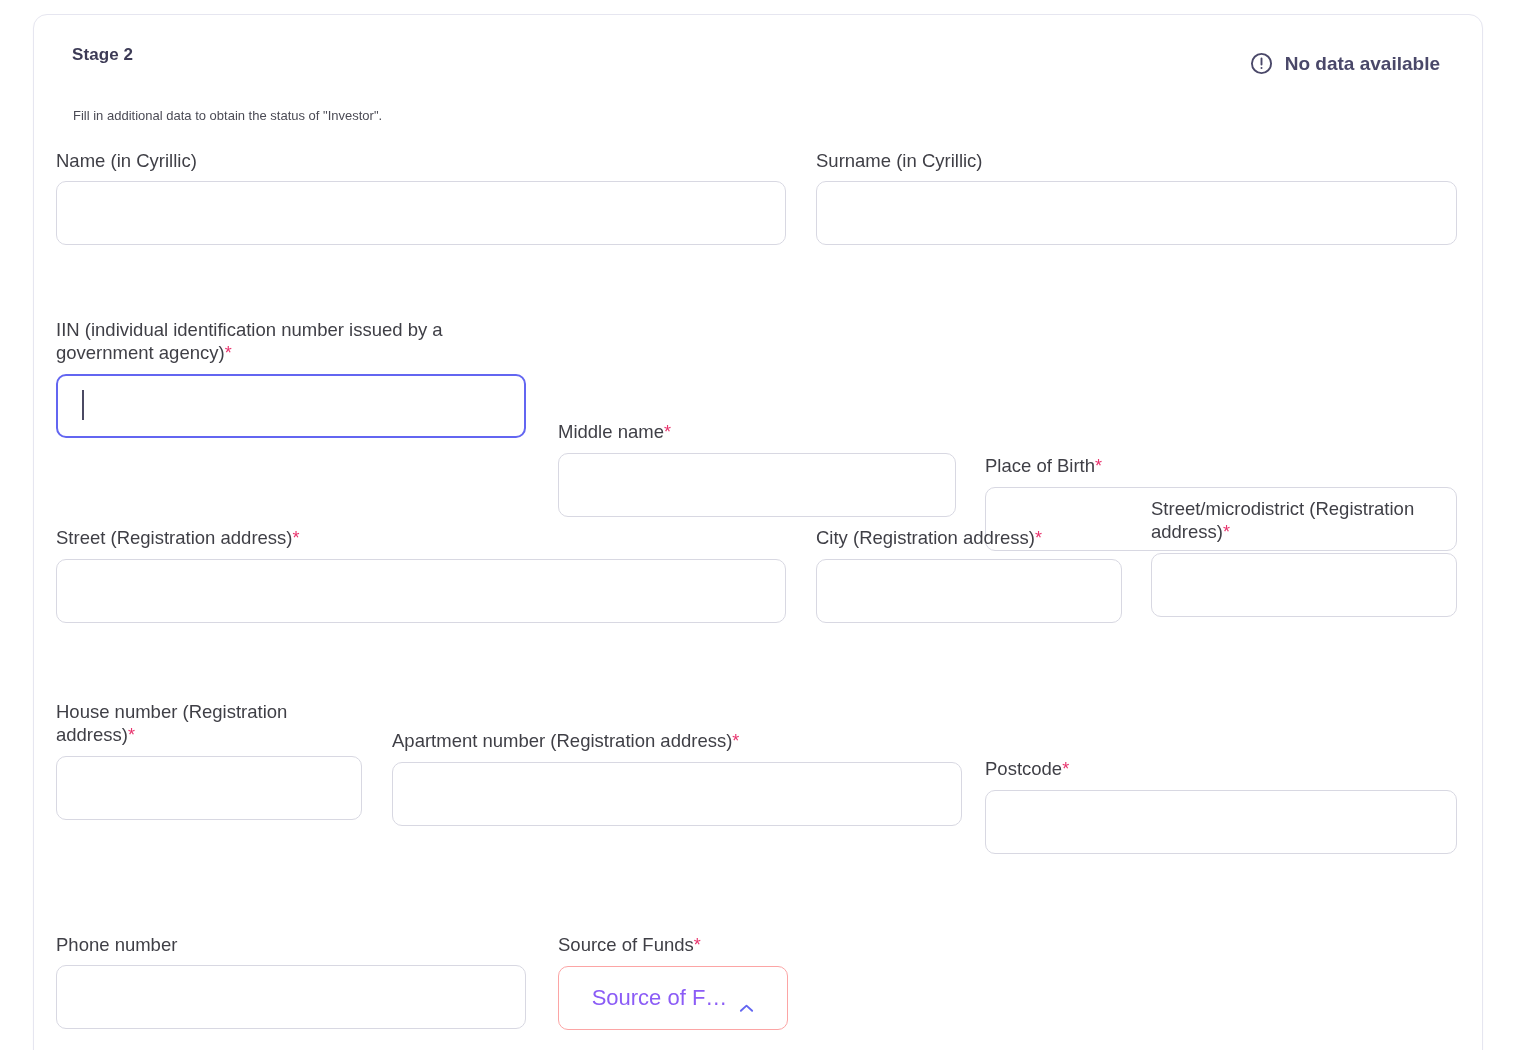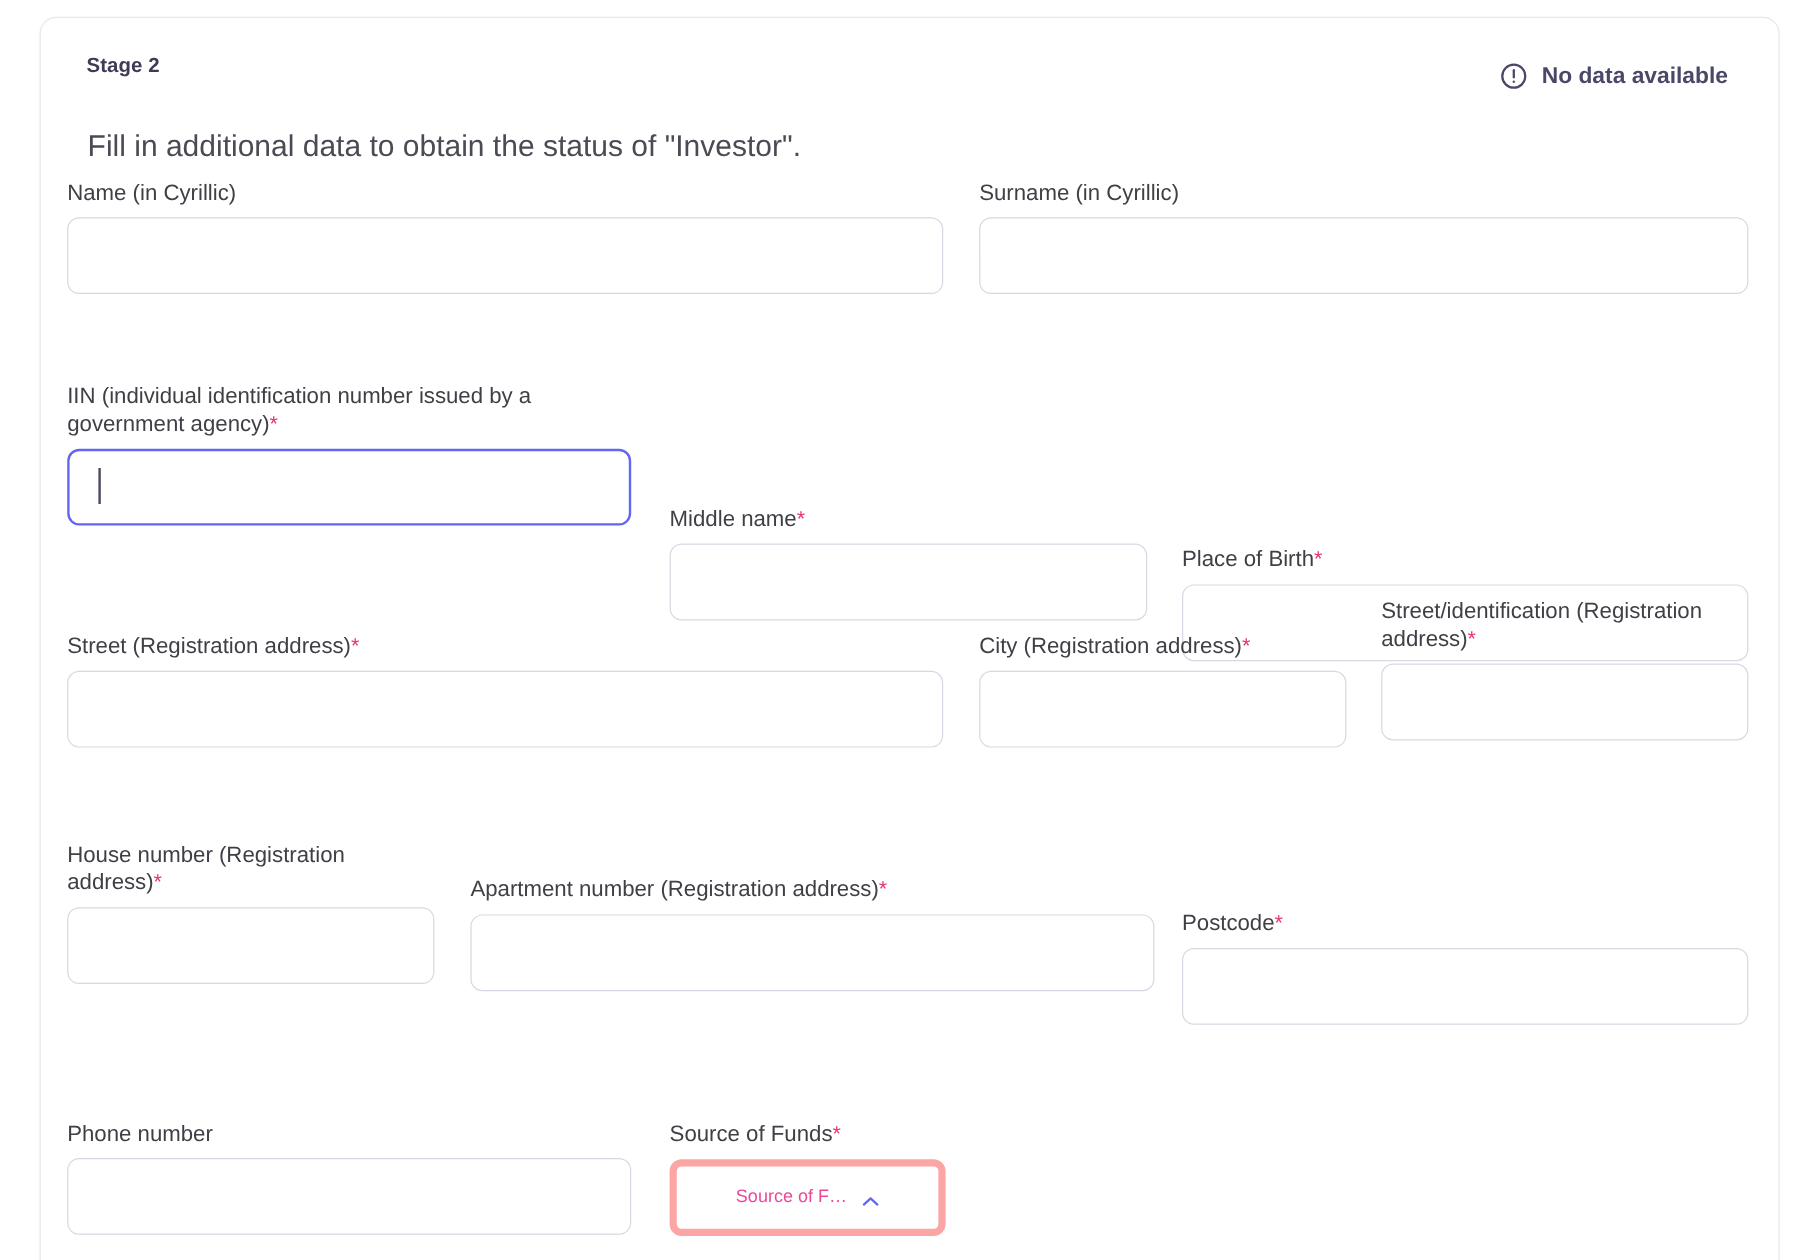--- a/index.html
+++ b/index.html
@@ -66,21 +66,21 @@
     font-size: 19px;
     font-weight: bold;
     color: #4a4869;
     white-space: nowrap;
   }
 
   .subtitle {
     position: absolute;
     left: 39px;
     top: 93px;
-    font-size: 25px;
+    font-size: 13px;
     color: #4b4b55;
   }
 
   .form {
     position: absolute;
     left: 0;
     top: 116px;
     width: 100%;
   }
 
@@ -136,25 +136,25 @@
   }
 
   .select-btn {
     display: inline-flex;
     align-items: center;
     justify-content: center;
     gap: 12px;
     height: 64px;
     min-width: 230px;
     padding: 0 22px;
-    border: 6px solid #fca5a5;
+    border: 1px solid #fca5a5;
     border-radius: 10px;
     background: #ffffff;
-    font-size: 15px;
-    color: #ec4899;
+    font-size: 22px;
+    color: #8b5cf6;
     cursor: pointer;
     font-family: "Liberation Sans", sans-serif;
   }
   .chevron-up {
     width: 15px;
     height: 10px;
     display: block;
     flex: 0 0 auto;
   }
 </style>
@@ -224,21 +224,21 @@
           <span class="field-label"><span>Street (Registration address)</span><span class="req">*</span></span>
           <input class="input" type="text" placeholder="" style="">
         </div>
 
         <div class="field" style="left:782px; top:59px; width:306px;">
           <span class="field-label"><span>City (Registration address)</span><span class="req">*</span></span>
           <input class="input" type="text" placeholder="" style="">
         </div>
 
         <div class="field" style="left:1117px; top:30px; width:306px;">
-          <span class="field-label" style="max-width:300px;"><span>Street/identification (Registration address)</span><span class="req">*</span></span>
+          <span class="field-label" style="max-width:300px;"><span>Street/microdistrict (Registration address)</span><span class="req">*</span></span>
           <input class="input" type="text" placeholder="" style="">
         </div>
       </div>
 
       <div class="row" style="height:204px;">
 
         <div class="field" style="left:358px; top:62px; width:570px;">
           <span class="field-label"><span>Apartment number (Registration address)</span><span class="req">*</span></span>
           <input class="input" type="text" placeholder="" style="">
         </div>

